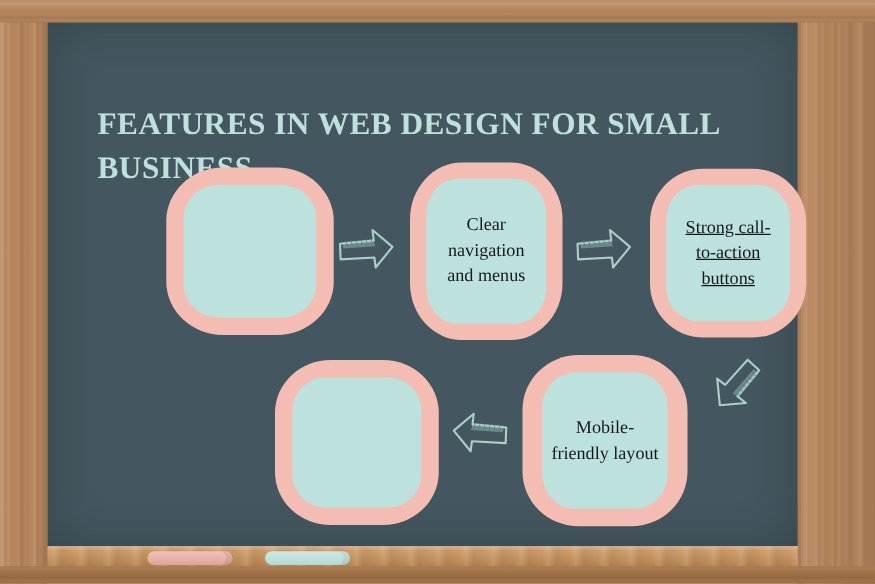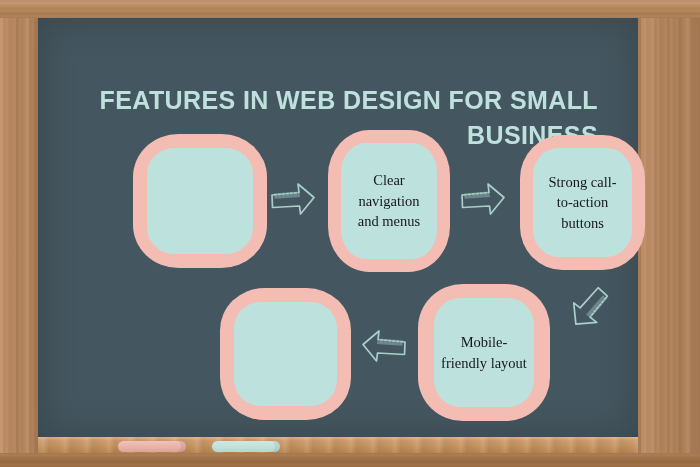--- a/index.html
+++ b/index.html
@@ -108,23 +108,23 @@
     background: #44565f;
     box-shadow: inset 0 0 38px rgba(0,0,0,0.18);
   }
 
   
   #page-title {
     position: absolute;
     left: 40px;
     top: 18px;
     width: 520px;
-    text-align: right;
+    text-align: left;
     color: #bfe1dd;
-    font-family: Liberation Sans, sans-serif;
+    font-family: Liberation Serif, serif;
     font-weight: bold;
     font-size: 25px;
     line-height: 1.38;
     letter-spacing: 0.4px;
     margin-top: 47px;
   }
 
   
   .flow-box {
     position: absolute;
@@ -155,21 +155,21 @@
   #box-contact { left: 95px;  top: 116px; width: 134px; height: 134px; }
   #box-nav     { left: 290px; top: 112px; width: 122px; height: 142px; justify-content: center; }
   #box-cta     { left: 482px; top: 117px; width: 125px; height: 135px; }
   #box-fast    { left: 182px; top: 270px; width: 131px; height: 132px; }
   #box-mobile  { left: 380px; top: 266px; width: 132px; height: 137px; justify-content: flex-end; }
 
   #box-nav     .flow-box-inner { inset: 13px; }
   #box-cta     .flow-box-inner { inset: 13px; }
   #box-mobile  .flow-box-inner { inset: 14px 16px; }
 
-  #box-cta    .flow-box-label { width: 120px; }
+  #box-cta    .flow-box-label { width: 120px; text-decoration: underline; }
   #box-mobile .flow-box-label { width: 150px; }
   #box-nav    .flow-box-label { width: 104px; }
 
   
   .arrow {
     position: absolute;
   }
   #arrow-1 { left: 231px; top: 163px; }
   #arrow-2 { left: 421px; top: 163px; }
   #arrow-3 { left: 518px; top: 258px; }

